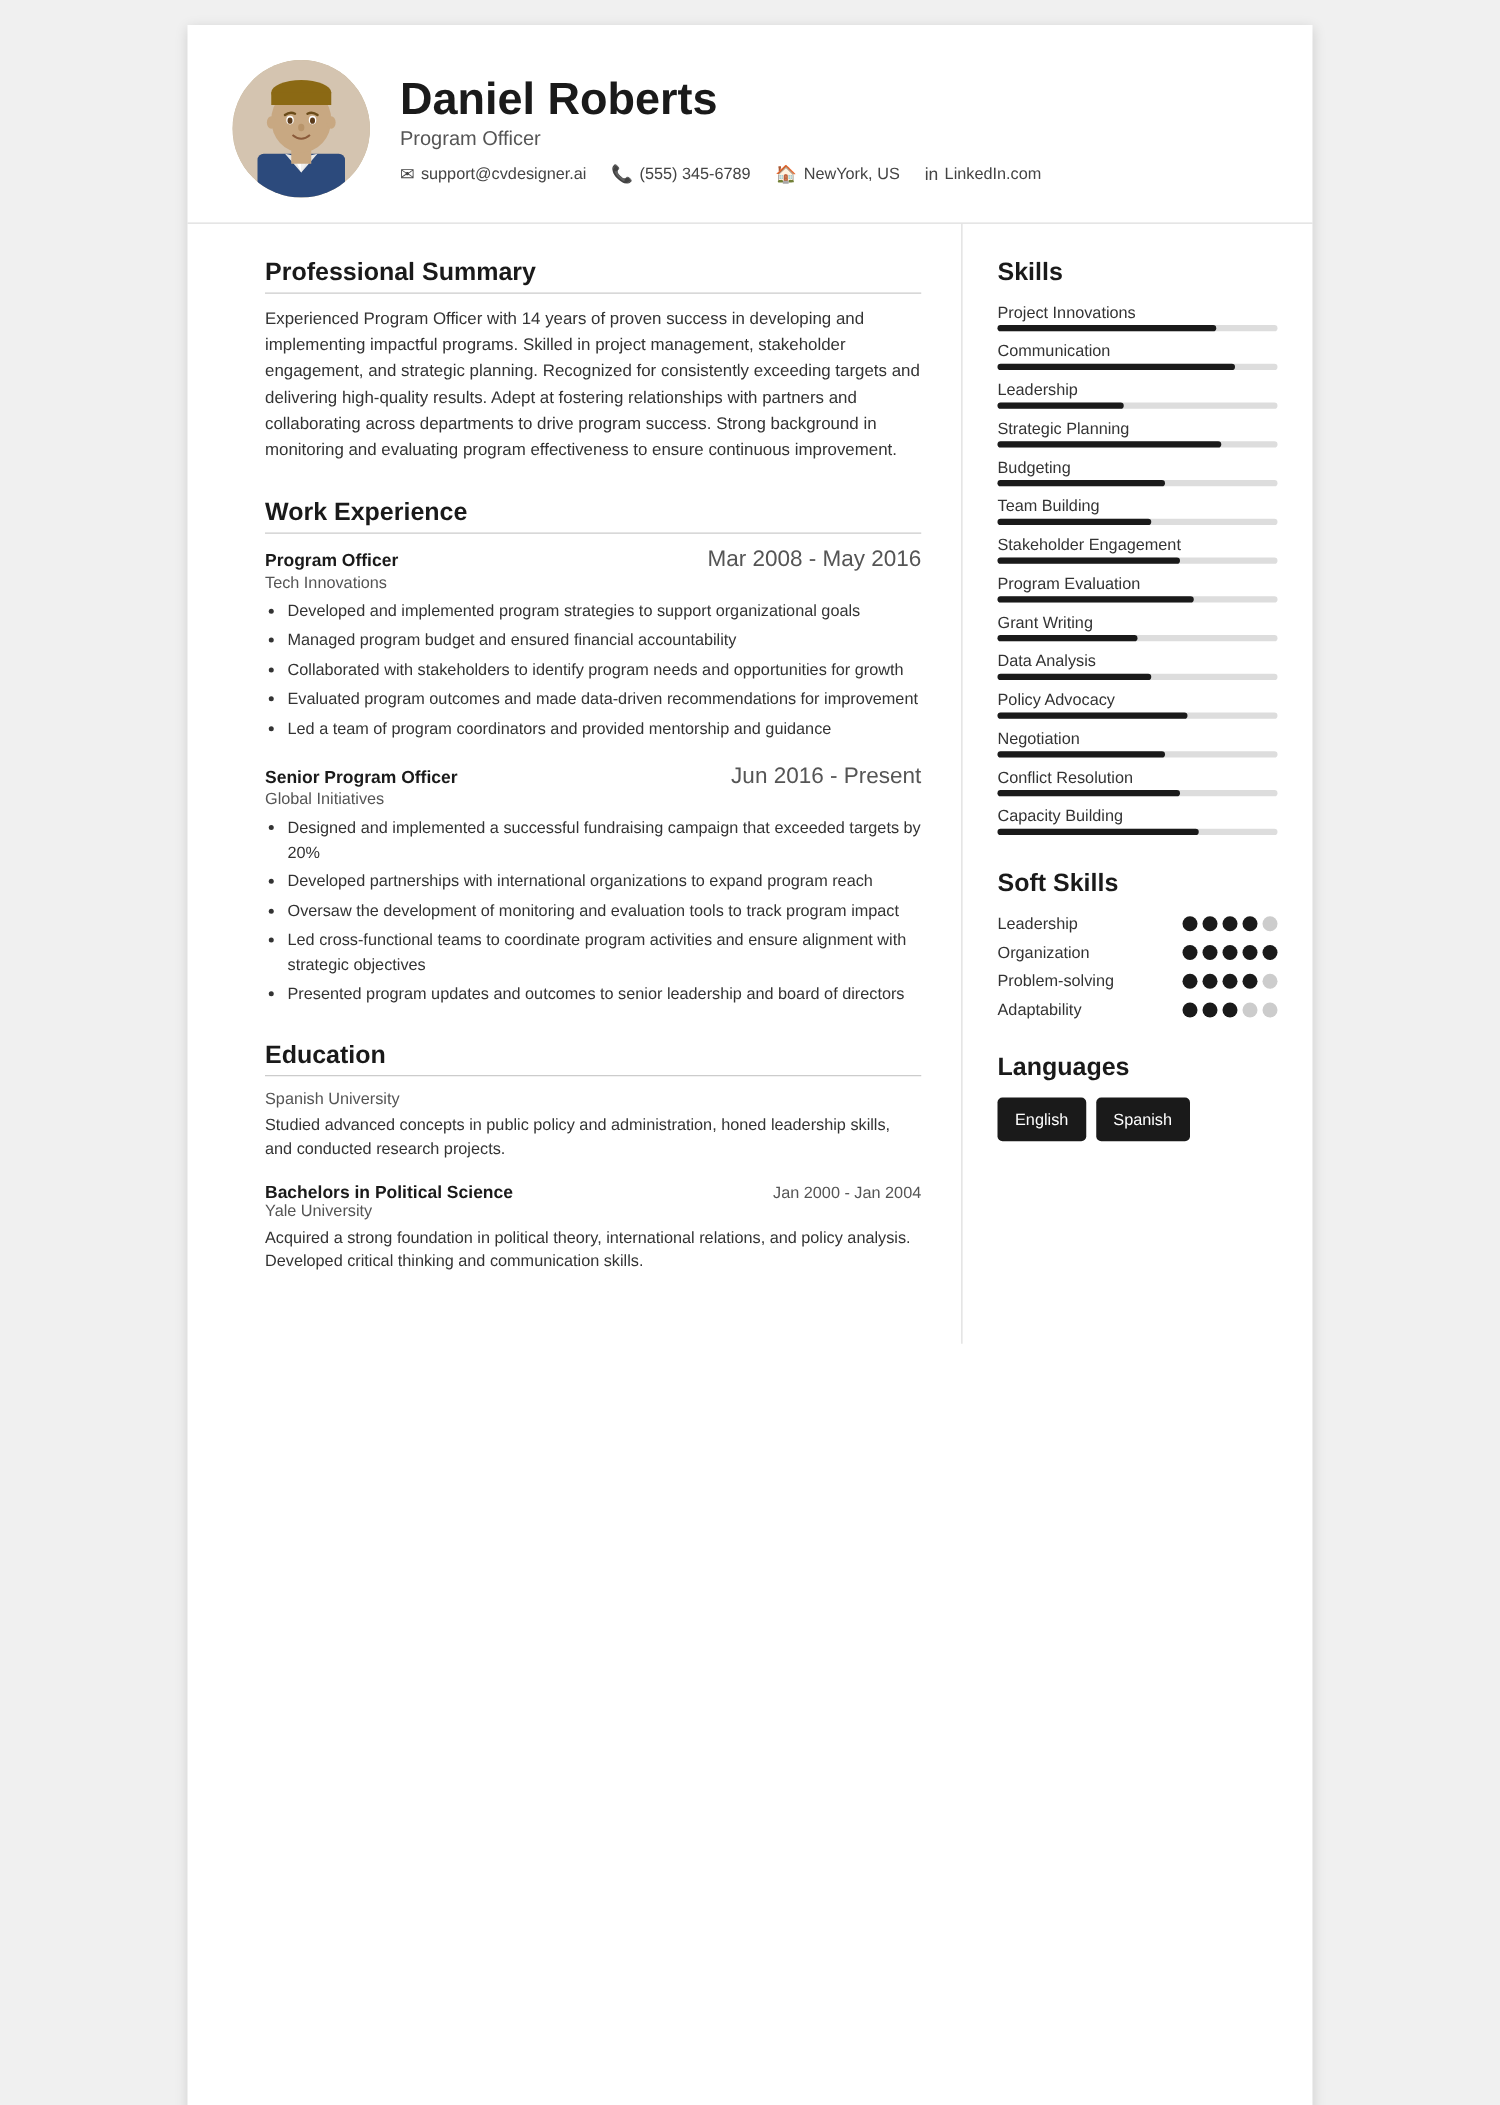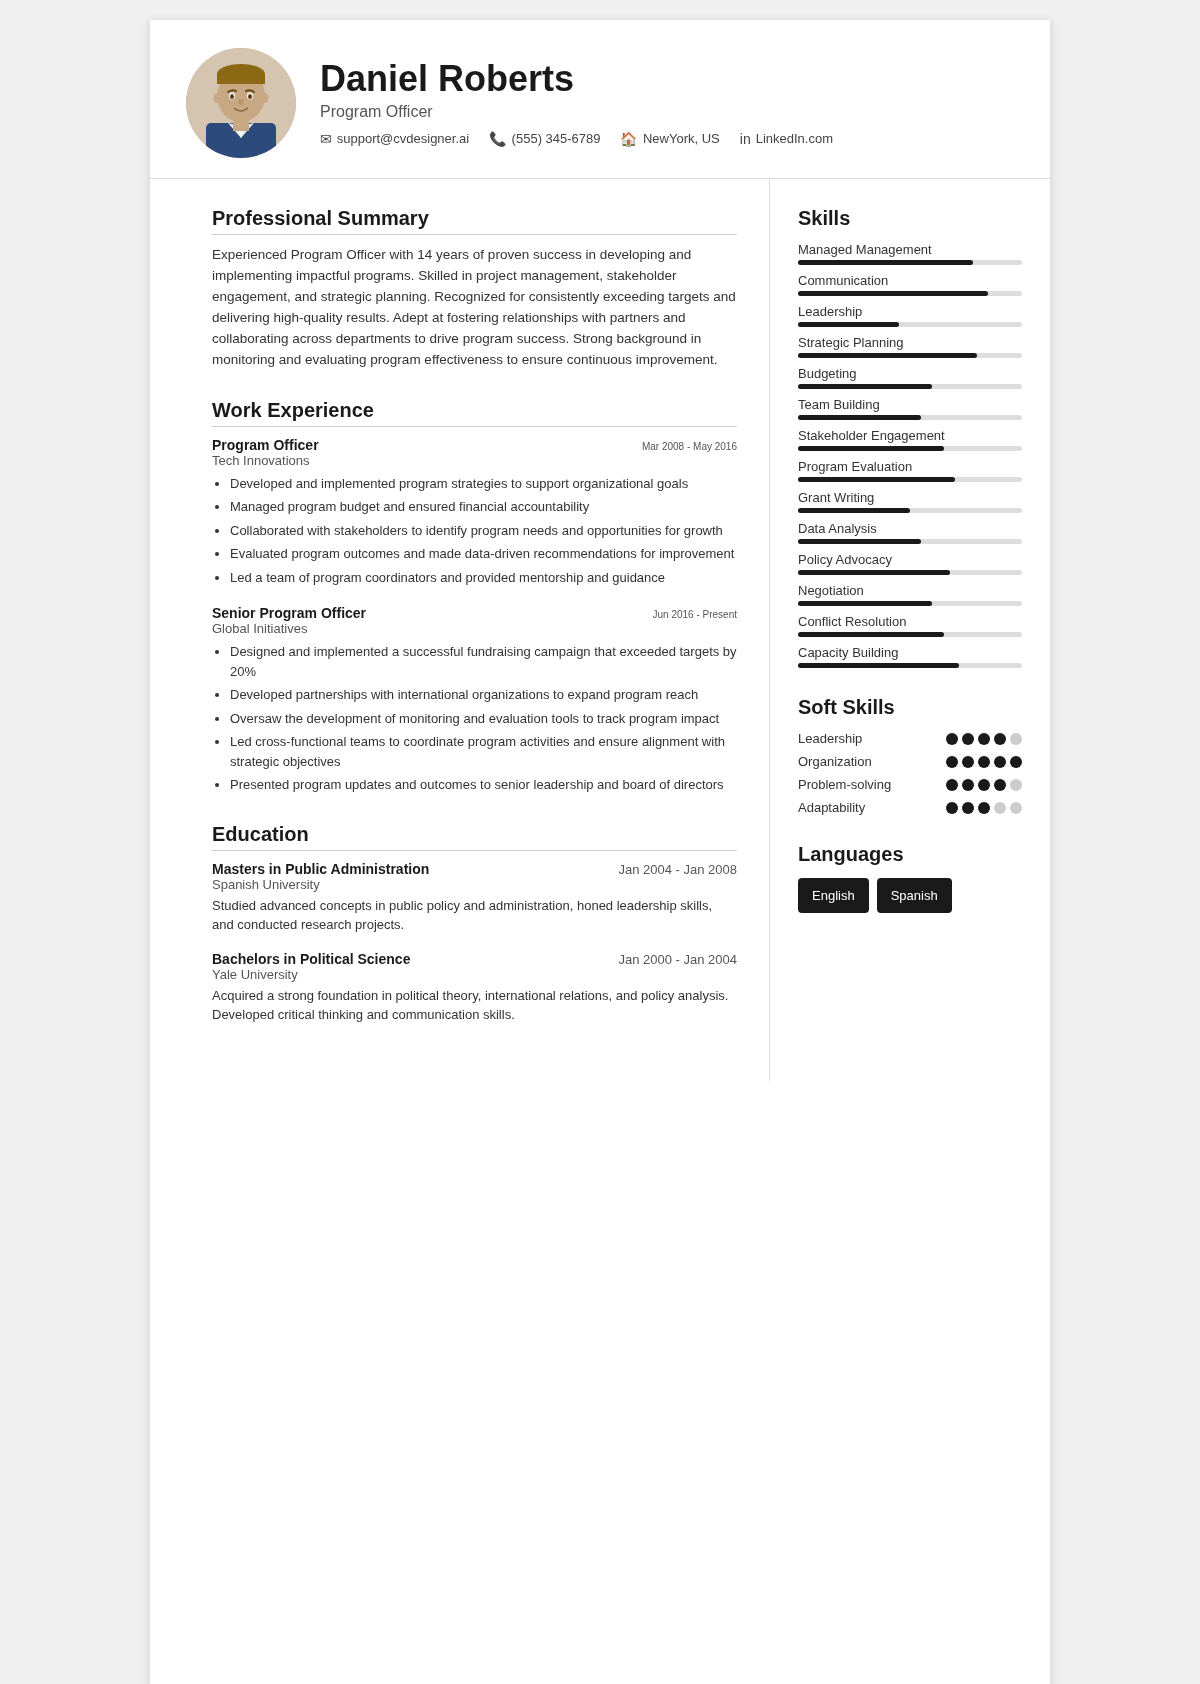--- a/index.html
+++ b/index.html
@@ -95,21 +95,21 @@
     }
 
     
     .job { margin-bottom: 18px; }
     .job-header {
       display: flex;
       justify-content: space-between;
       align-items: baseline;
     }
     .job-title { font-weight: bold; font-size: 14px; color: #1a1a1a; }
-    .job-dates { font-size: 10px; color: #555; }
+    .job-dates { font-size: 18px; color: #555; }
     .job-company { font-size: 13px; color: #555; margin-bottom: 6px; }
     .job-bullets { padding-left: 18px; }
     .job-bullets li { margin-bottom: 4px; font-size: 13px; color: #333; line-height: 1.5; }
 
     
     .edu { margin-bottom: 16px; }
     .edu-header {
       display: flex;
       justify-content: space-between;
       align-items: baseline;
@@ -277,24 +277,20 @@
                 <li>Presented program updates and outcomes to senior leadership and board of directors</li>
     </ul>
   </div>
           </div>
       </div>
 
       <div class="section">
         <div class="section-title">Education</div>
         <div id="edu-container">
             <div class="edu">
-    <div class="edu-header">
-      <span class="edu-degree">Masters in Public Administration</span>
-      <span class="edu-dates">Jan 2004 - Jan 2008</span>
-    </div>
     <div class="edu-school">Spanish University</div>
     <div class="edu-desc">Studied advanced concepts in public policy and administration, honed leadership skills, and conducted research projects.</div>
   </div>
             <div class="edu">
     <div class="edu-header">
       <span class="edu-degree">Bachelors in Political Science</span>
       <span class="edu-dates">Jan 2000 - Jan 2004</span>
     </div>
     <div class="edu-school">Yale University</div>
     <div class="edu-desc">Acquired a strong foundation in political theory, international relations, and policy analysis. Developed critical thinking and communication skills.</div>
@@ -303,21 +299,21 @@
       </div>
 
     </div>
 
     <div class="right-col">
 
       <div class="right-section">
         <div class="right-section-title">Skills</div>
         <div id="skills-container">
             <div class="skill-item">
-    <div class="skill-name">Managed Management</div>
+    <div class="skill-name">Project Innovations</div>
     <div class="skill-bar">
       <div class="skill-fill" style="width:78%"></div>
     </div>
   </div>
             <div class="skill-item">
     <div class="skill-name">Communication</div>
     <div class="skill-bar">
       <div class="skill-fill" style="width:85%"></div>
     </div>
   </div>

